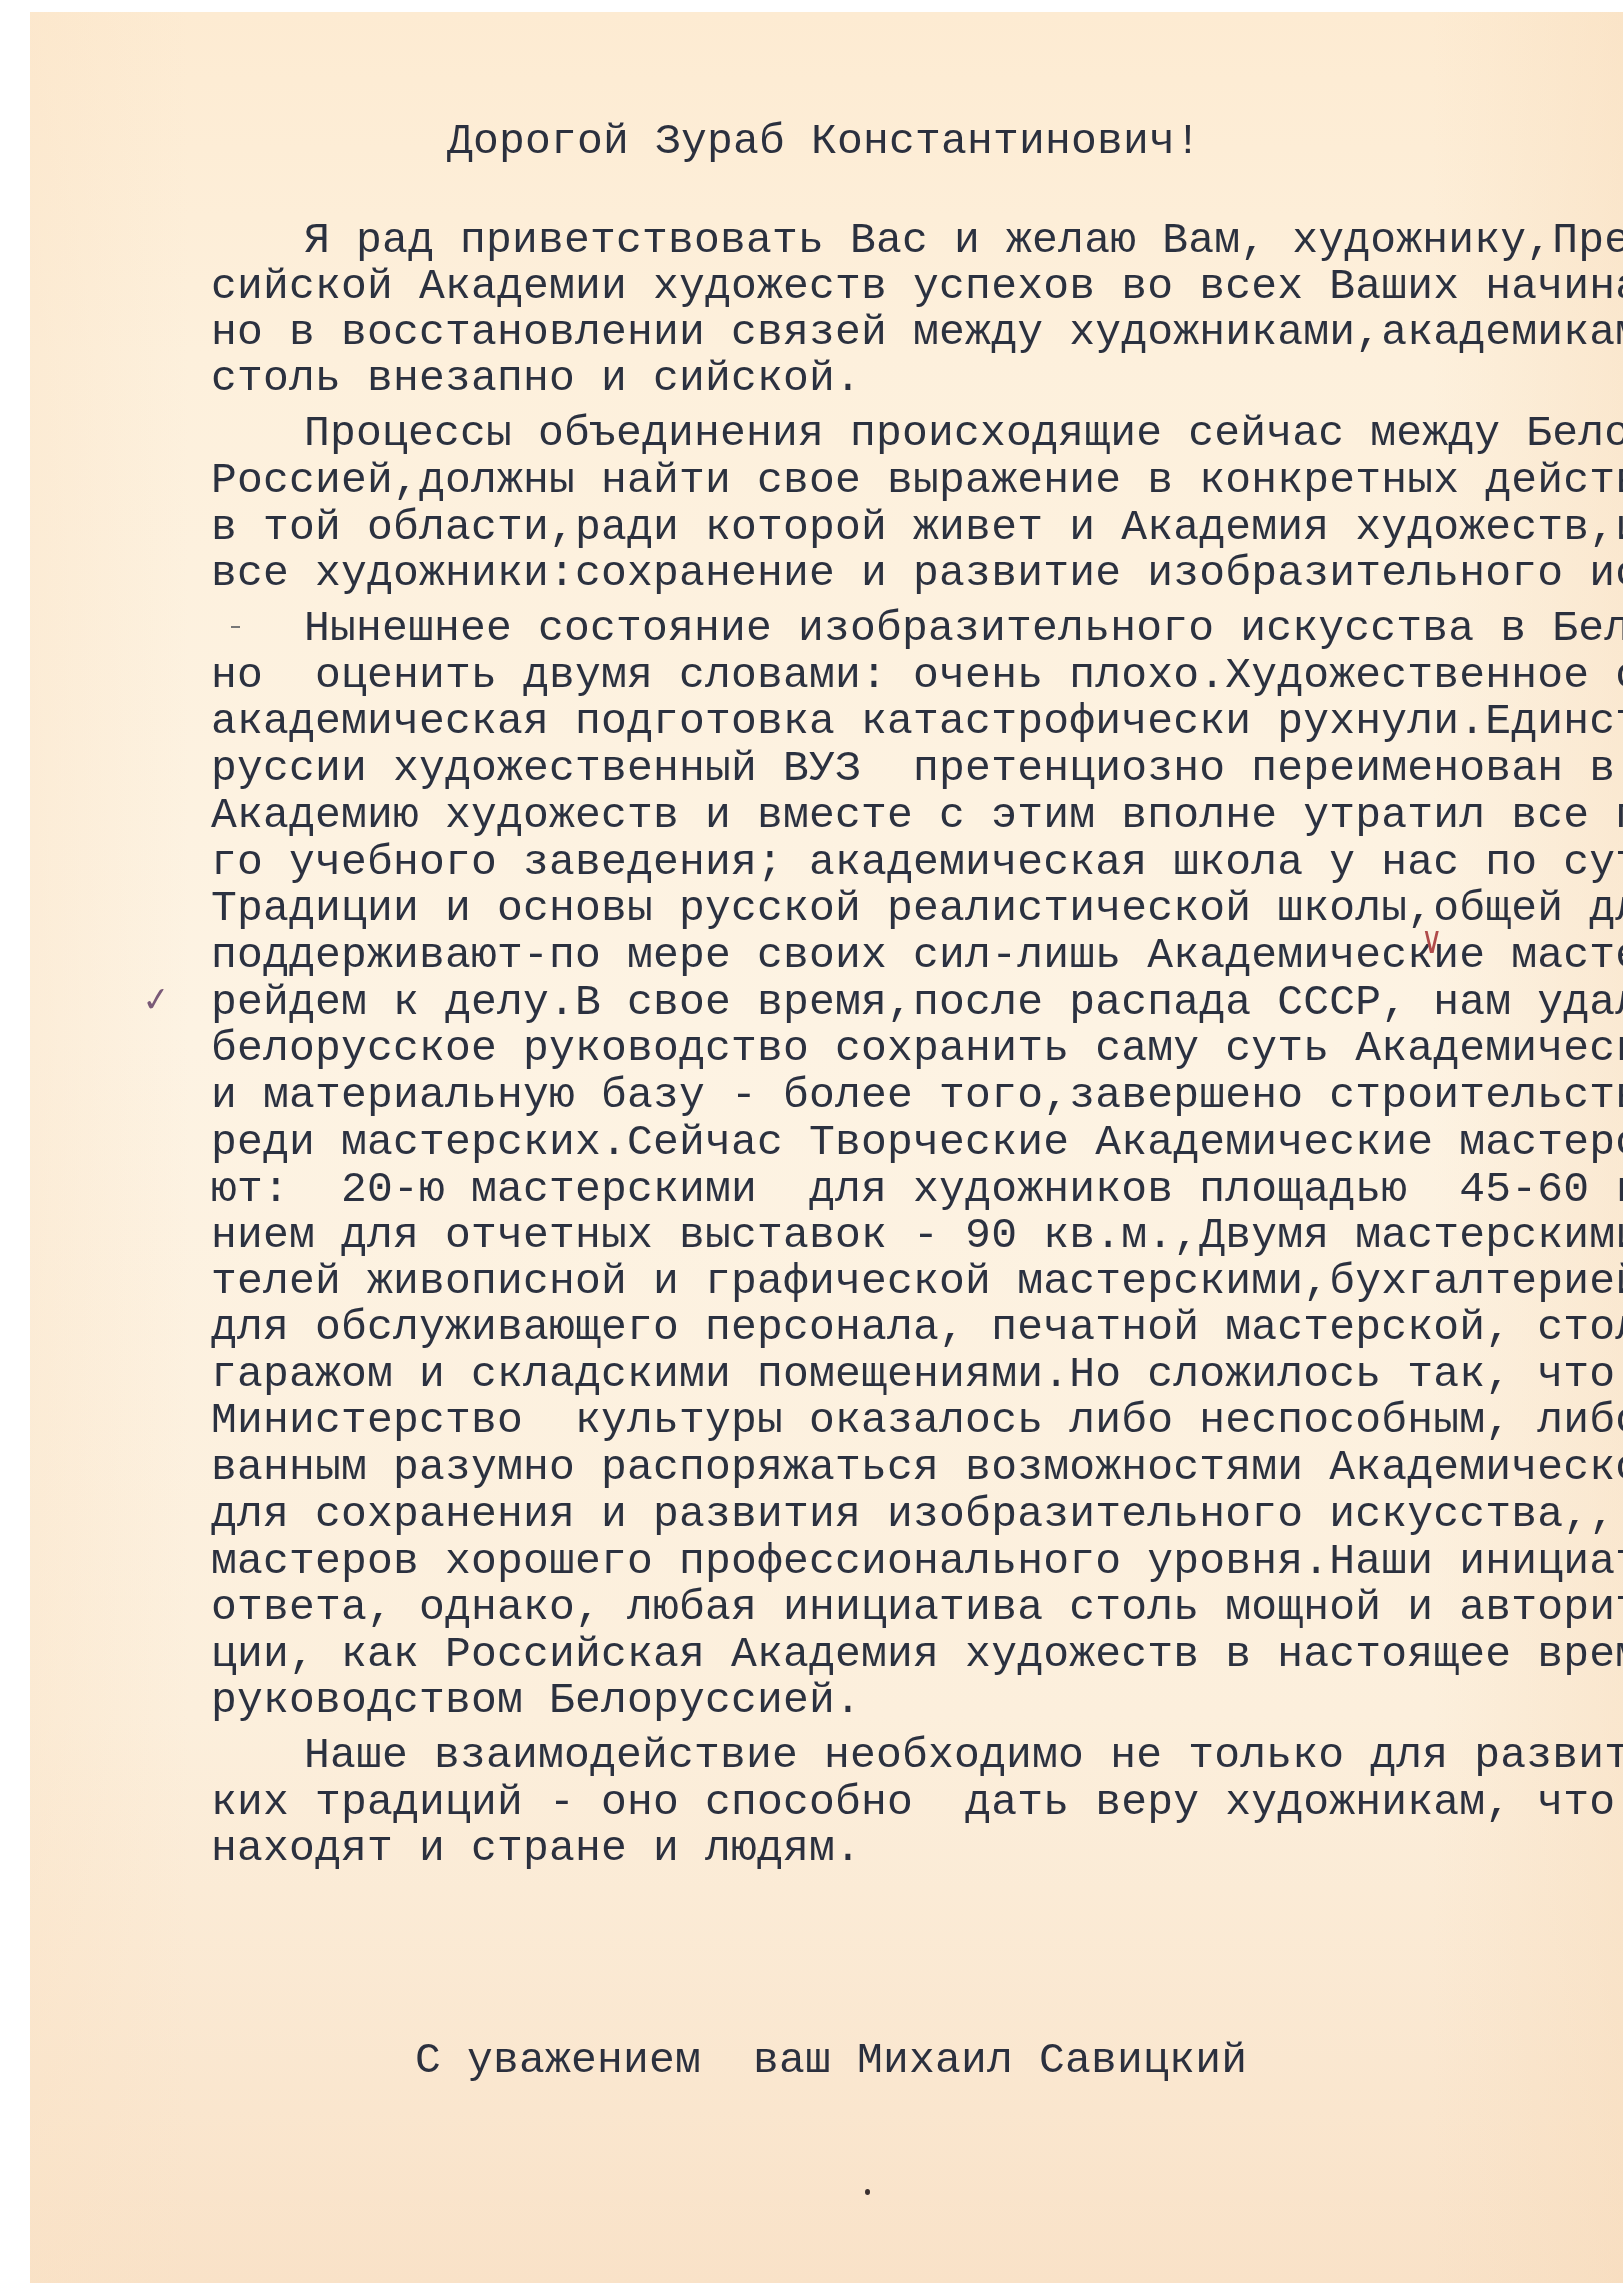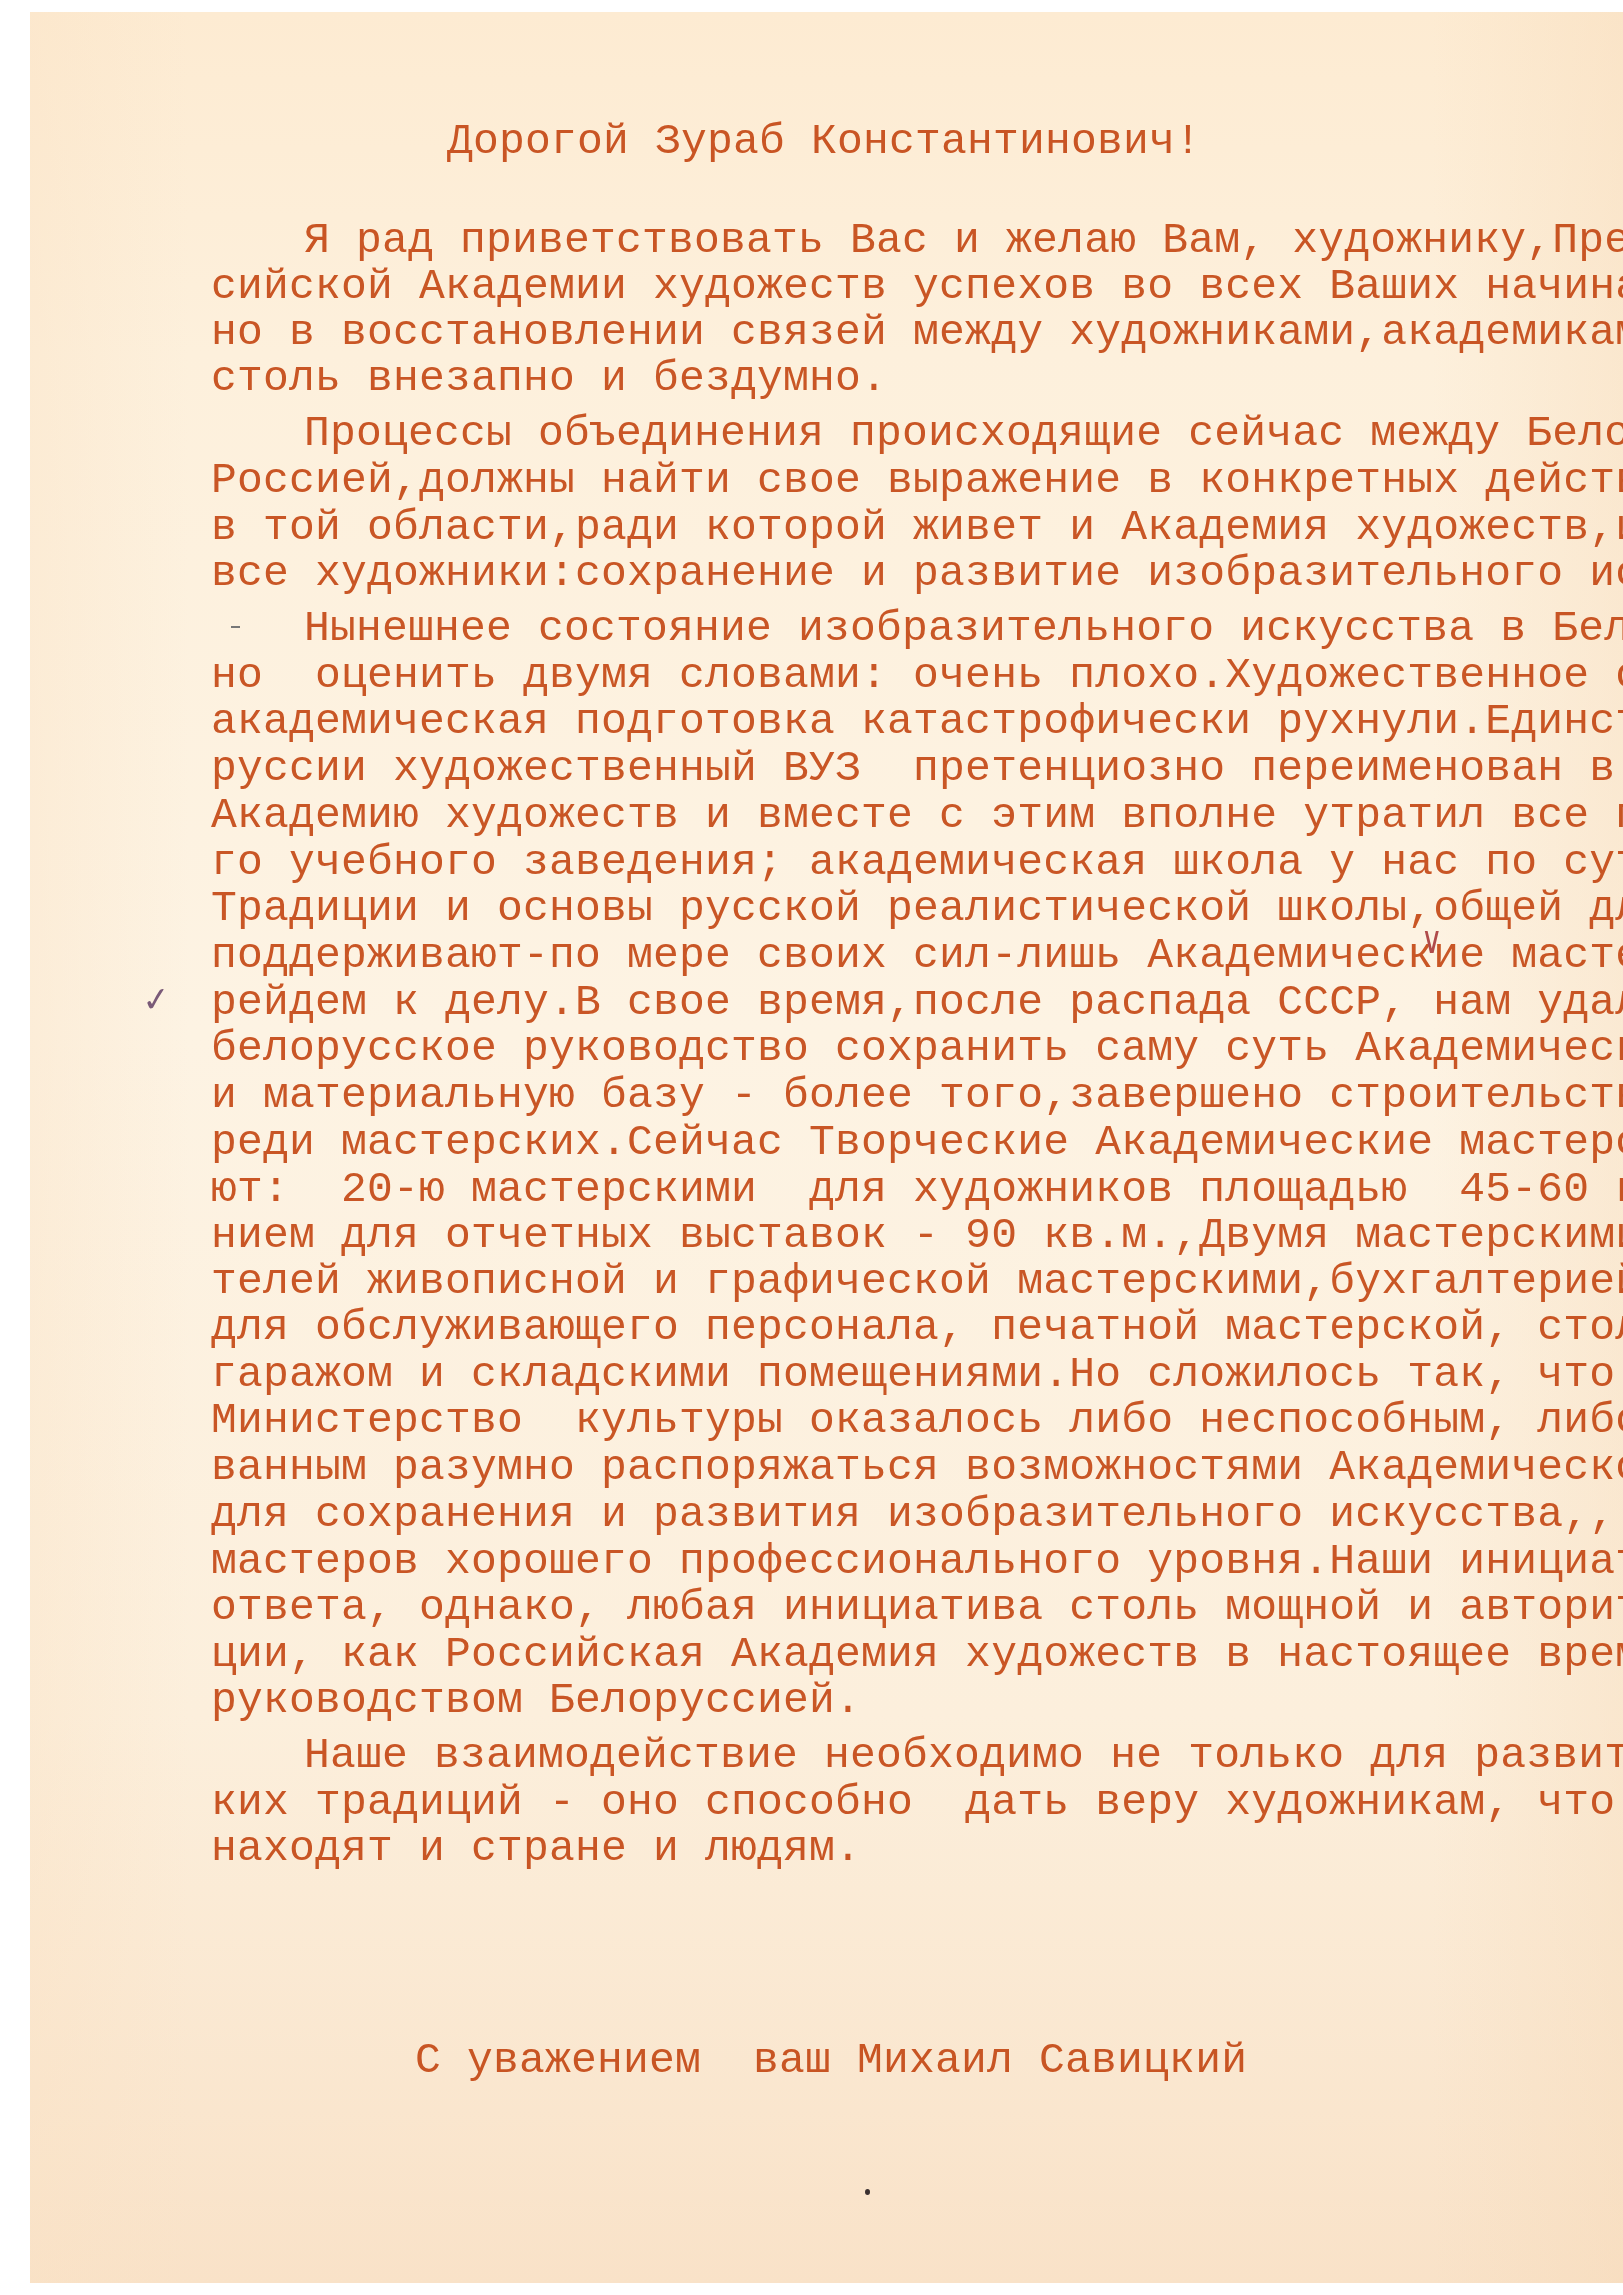--- a/index.html
+++ b/index.html
@@ -11,21 +11,21 @@
     position: absolute; left: 30px; top: 11.8px; width: 1593px; height: 2271px;
     background: linear-gradient(180deg, #fdebd2 0%, #fdf0dc 15%, #fdf3e3 45%, #fcefdc 75%, #f9e2c8 100%);
   }
   .paper::after {
     content: ""; position: absolute; inset: 0;
     background: linear-gradient(90deg, rgba(250,225,195,0.35) 0%, rgba(255,255,255,0) 10%, rgba(255,255,255,0) 88%, rgba(245,215,180,0.35) 100%);
     pointer-events: none;
   }
   .tw {
     position: absolute; font-family: "Liberation Mono", "DejaVu Sans Mono", monospace;
-    font-size: 43px; color: #c2410c; white-space: pre; letter-spacing: 0.2px;
+    font-size: 43px; color: #0f172a; white-space: pre; letter-spacing: 0.2px;
     line-height: 43px; opacity: 0.88;
   }
   .salutation { left: 447px; top: 120px; }
   .line { left: 211px; }
   .indent { left: 304px; }
   .closing { left: 415px; top: 2039px; text-align: right; }
   .check {
     position: absolute; left: 142px; top: 979px; color: #7a5a78;
     font-family: "DejaVu Sans", sans-serif; font-size: 34px; transform: rotate(-6deg);
   }
@@ -39,21 +39,21 @@
 </head>
 <body>
 
 <div class="paper"></div>
 
 <div class="tw salutation">Дорогой Зураб Константинович!</div>
 
 <div class="tw indent" style="top:219px">Я рад приветствовать Вас и желаю Вам, художнику,Президенту Рос-</div>
 <div class="tw line" style="top:265px">сийской Академии художеств успехов во всех Ваших начинаниях.И,особен-</div>
 <div class="tw line" style="top:311px">но в восстановлении связей между художниками,академиками,оборванных</div>
-<div class="tw line" style="top:357px">столь внезапно и бездумно.</div>
+<div class="tw line" style="top:357px">столь внезапно и сийской.</div>
 
 <div class="tw indent" style="top:412px">Процессы объединения происходящие сейчас между Белоруссией и</div>
 <div class="tw line" style="top:459px">Россией,должны найти свое выражение в конкретных действиях также и</div>
 <div class="tw line" style="top:506px">в той области,ради которой живет и Академия художеств,и мы с Вами,и</div>
 <div class="tw line" style="top:552px">все художники:сохранение и развитие изобразительного искусства.</div>
 
 <div class="dash"></div>
 <div class="tw indent" style="top:607px">Нынешнее состояние изобразительного искусства в Белоруссии мож-</div>
 <div class="tw line" style="top:654px">но  оценить двумя словами: очень плохо.Художественное образование,</div>
 <div class="tw line" style="top:700px">академическая подготовка катастрофически рухнули.Единственный в Бело-</div>

